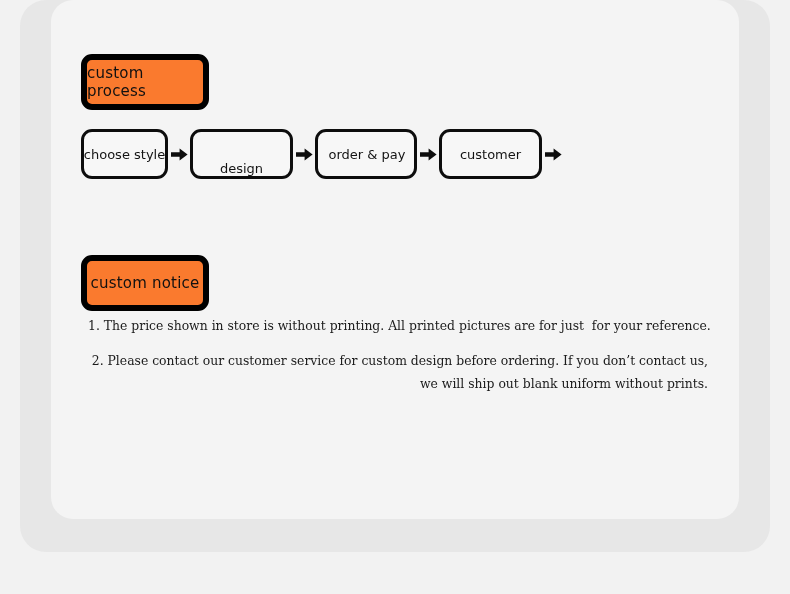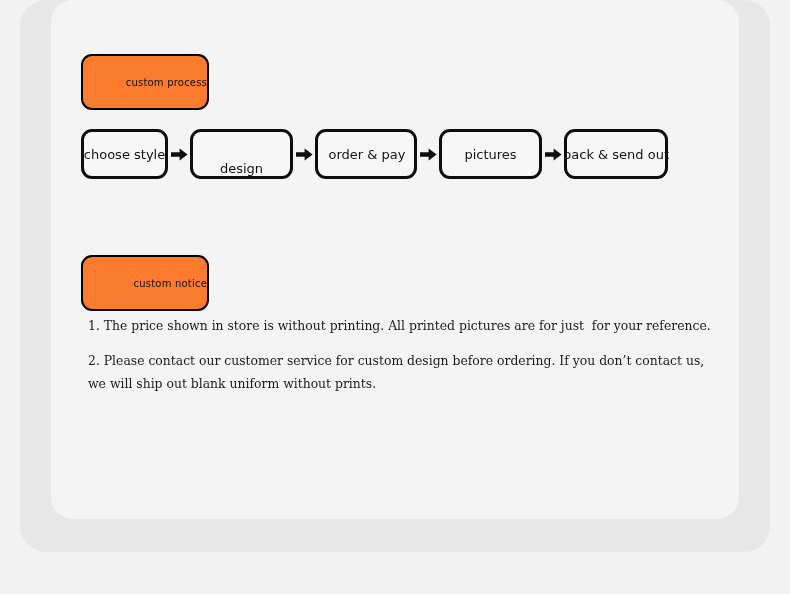--- a/index.html
+++ b/index.html
@@ -43,28 +43,28 @@
     top: 0;
     width: 790px;
     height: 594px;
   }
 
   
   .chip {
     position: absolute;
     box-sizing: border-box;
     background: #fa7a2e;
-    border: 2px solid #000000;
+    border: 6px solid #000000;
     border-radius: 11px;
     display: flex;
     align-items: center;
-    justify-content: flex-end;
+    justify-content: center;
     color: #111111;
     font-family: "DejaVu Sans", sans-serif;
-    font-size: 10px;
+    font-size: 15px;
     letter-spacing: .2px;
   }
   #chip-process {
     left: 81px;
     top: 54px;
     width: 128px;
     height: 56px;
   }
   #chip-notice {
     left: 81px;
@@ -117,20 +117,21 @@
 
   
   #notice-list {
     position: absolute;
     left: 88px;
     top: 314px;
     width: 620px;
     font-family: "DejaVu Serif", serif;
     font-size: 12.4px;
     color: #1b1b1b;
+    text-align: right;
   }
   .notice-item { margin-bottom: 12px; }
   .notice-line {
     line-height: 23px;
     white-space: pre;
   }
 </style>
 </head>
 <body>
 
@@ -169,32 +170,29 @@
       <span>order &amp; pay</span>
     </div>
 
     <div class="flow-arrow">
       <svg width="17" height="13" viewBox="0 0 17 13" aria-hidden="true">
         <path d="M0 4.3 H8.6 V0.6 L16.6 6.5 L8.6 12.4 V8.7 H0 Z" fill="#0d0d0d"></path>
       </svg>
     </div>
 
     <div class="flow-box w4">
-      <span>pictures</span>
-    </div>
-
-    <div class="flow-arrow">
-      <svg width="17" height="13" viewBox="0 0 17 13" aria-hidden="true">
-        <path d="M0 4.3 H8.6 V0.6 L16.6 6.5 L8.6 12.4 V8.7 H0 Z" fill="#0d0d0d"></path>
-      </svg>
-    </div>
-
-    <div class="flow-box w5">
-      <span>pack &amp; send out</span>
-    </div>
+      <span>customer</span>
+    </div>
+
+    <div class="flow-arrow">
+      <svg width="17" height="13" viewBox="0 0 17 13" aria-hidden="true">
+        <path d="M0 4.3 H8.6 V0.6 L16.6 6.5 L8.6 12.4 V8.7 H0 Z" fill="#0d0d0d"></path>
+      </svg>
+    </div>
+
 
   </div>
 
   <div class="chip" id="chip-notice">
     <span>custom notice</span>
   </div>
 
   <div id="notice-list">
 
     <div class="notice-item">

